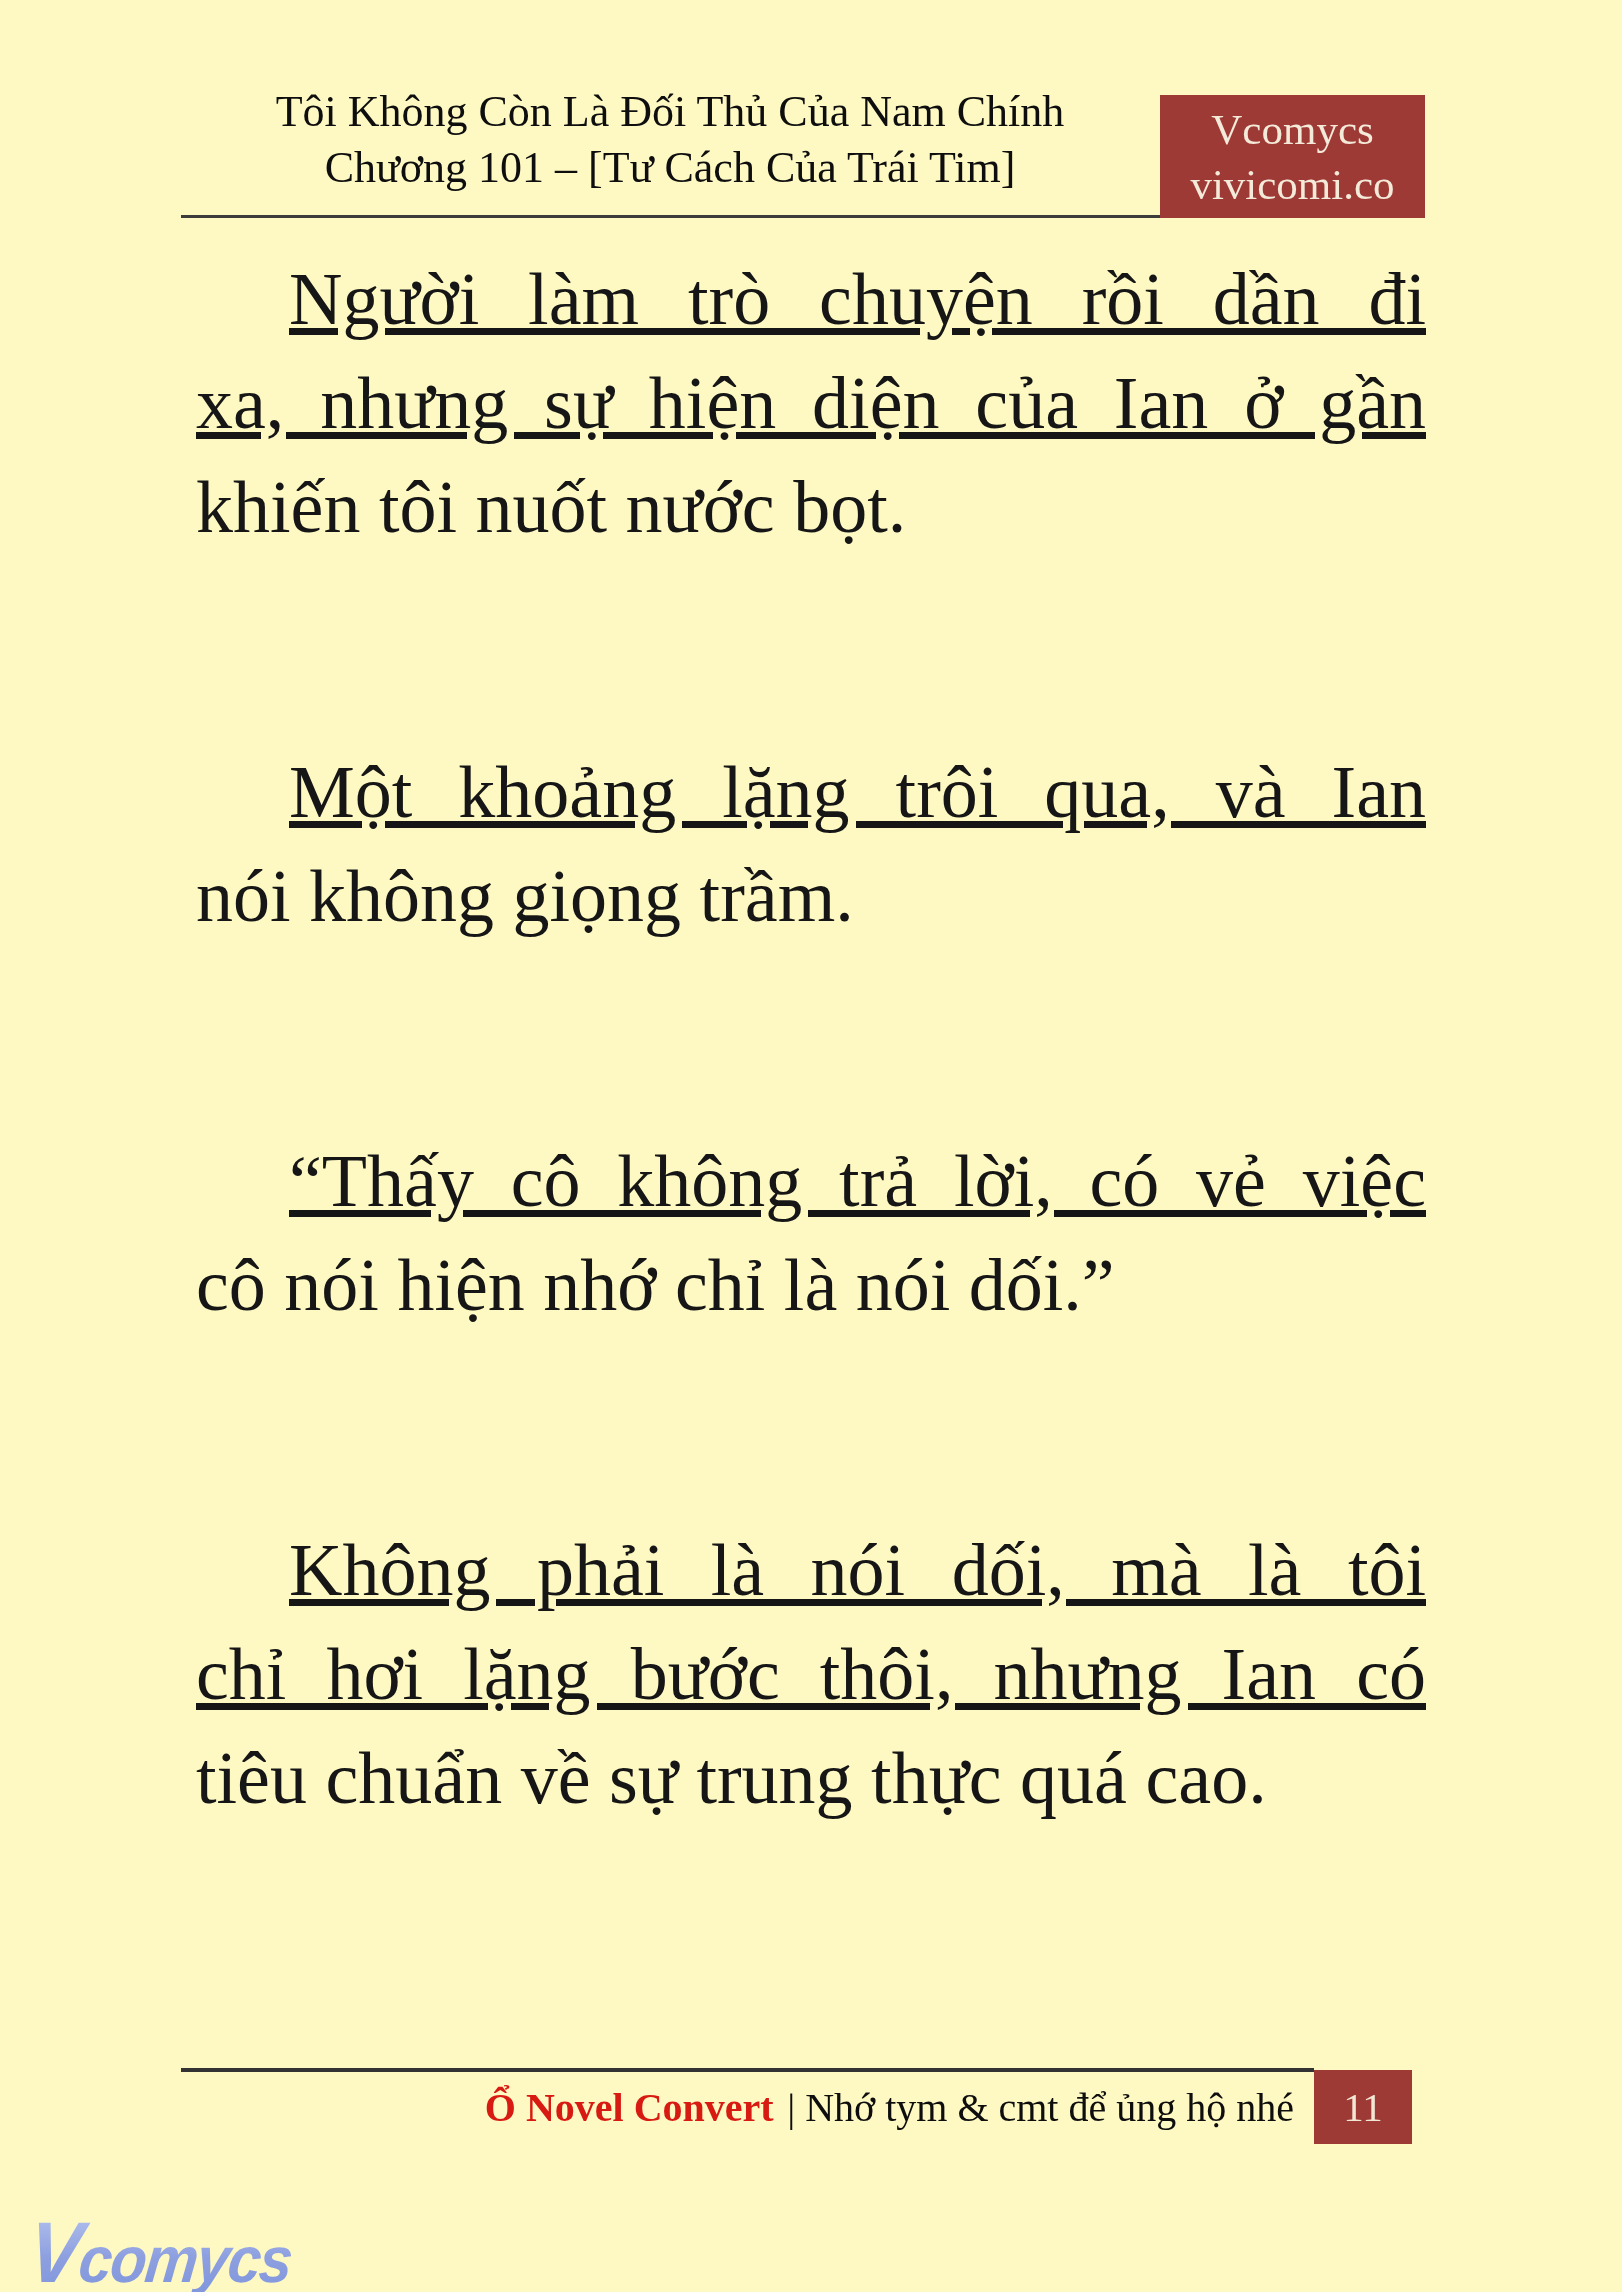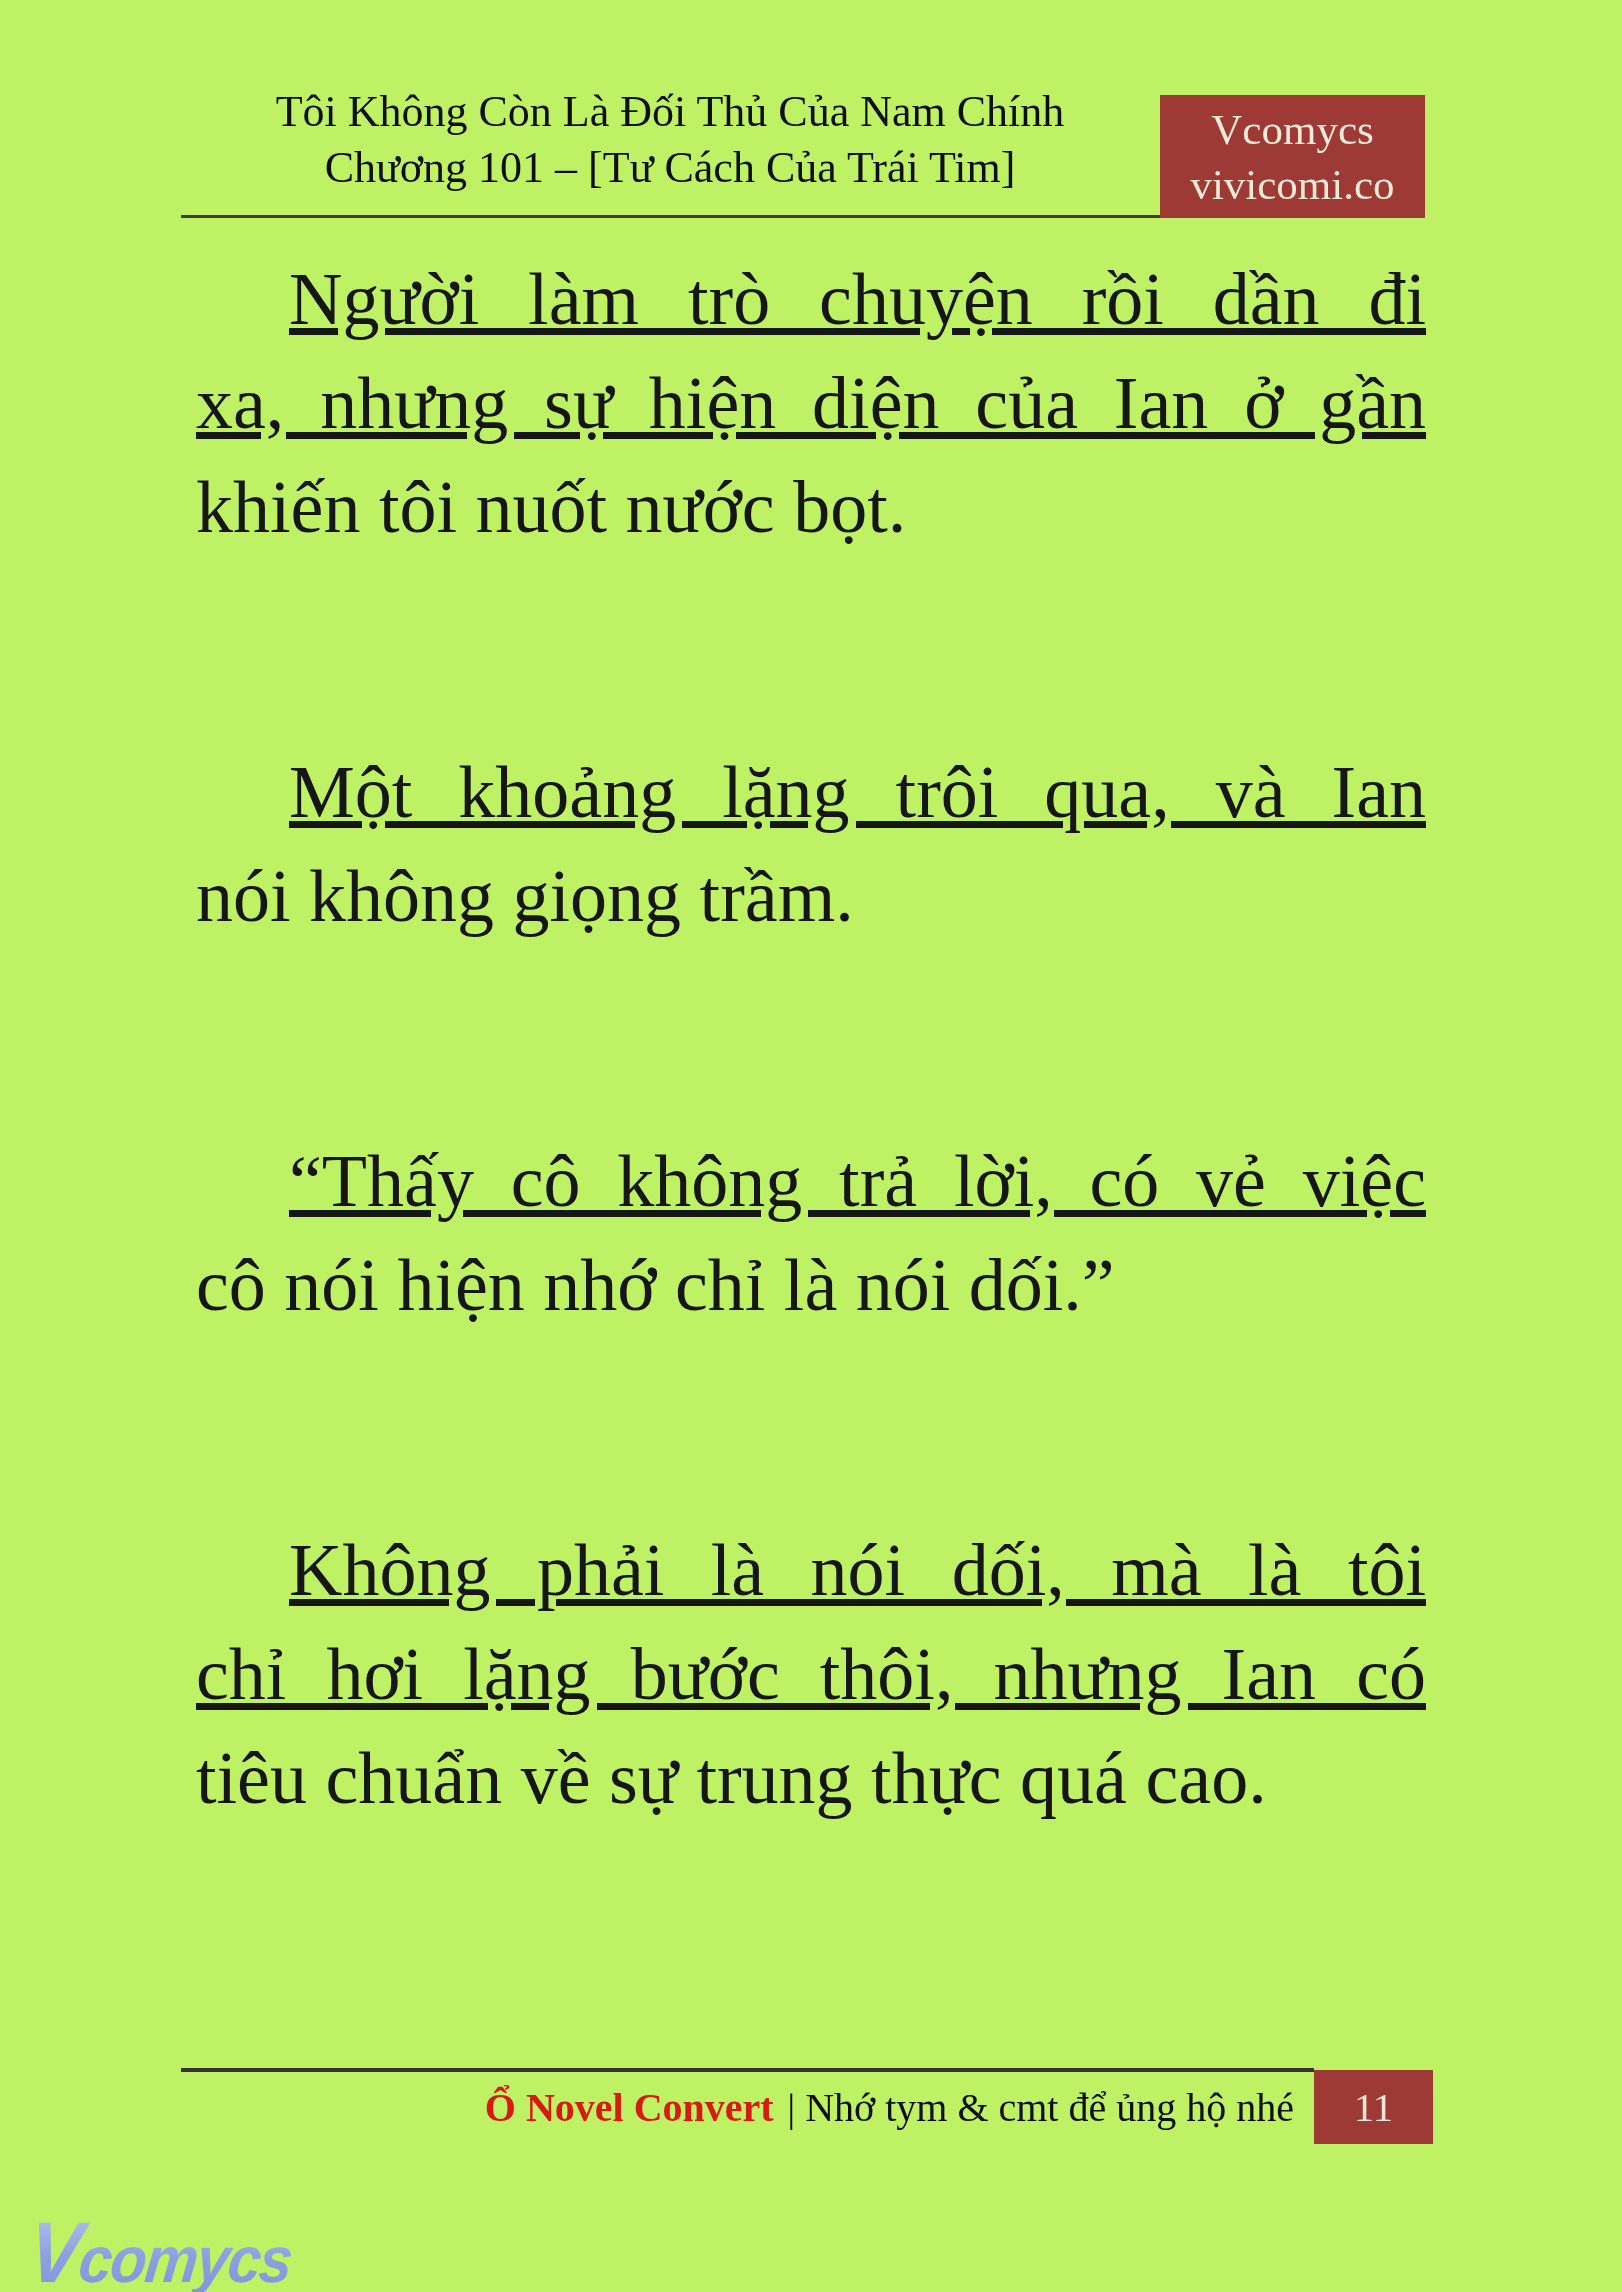--- a/index.html
+++ b/index.html
@@ -1,20 +1,20 @@
 <!DOCTYPE html>
 <html><head>
 <meta charset="utf-8">
 <style>
   html, body { margin: 0; padding: 0; background: #ffffff; }
   .page {
     position: relative;
     width: 1622px;
     height: 2293px;
-    background: #bef264;
+    background: #fef9c3;
     font-family: "Liberation Serif", "DejaVu Serif", serif;
     color: #181818;
     overflow: hidden;
   }
 
   
   .header-titles {
     position: absolute;
     left: 181px;
     top: 84px;
@@ -86,21 +86,21 @@
     line-height: 55px;
     white-space: nowrap;
     color: #0e0e0e;
   }
   .footer-brand { color: #d81b12; font-weight: bold; }
   .footer-sep { color: #0e0e0e; padding: 0 9.8px 0 13.7px; }
   .page-num-box {
     position: absolute;
     left: 1314px;
     top: 2070px;
-    width: 119px;
+    width: 98px;
     height: 74px;
     background: #9e3a36;
     color: #f2e7d5;
     display: flex;
     align-items: center;
     justify-content: center;
     font-size: 41px;
   }
 
   

